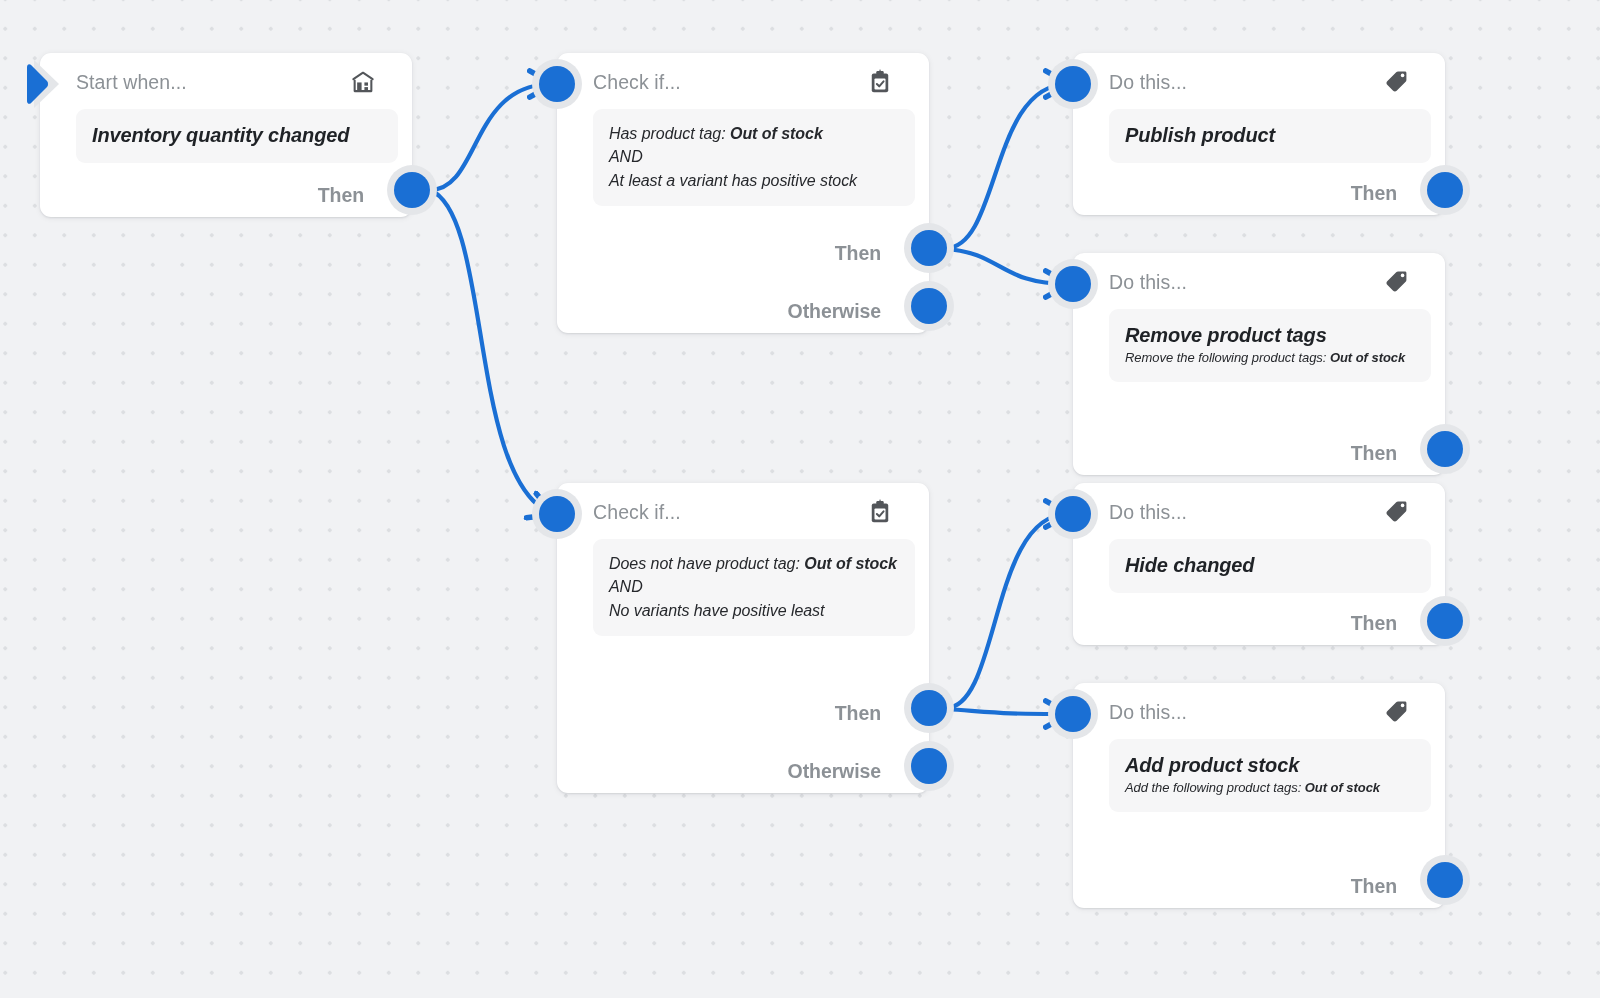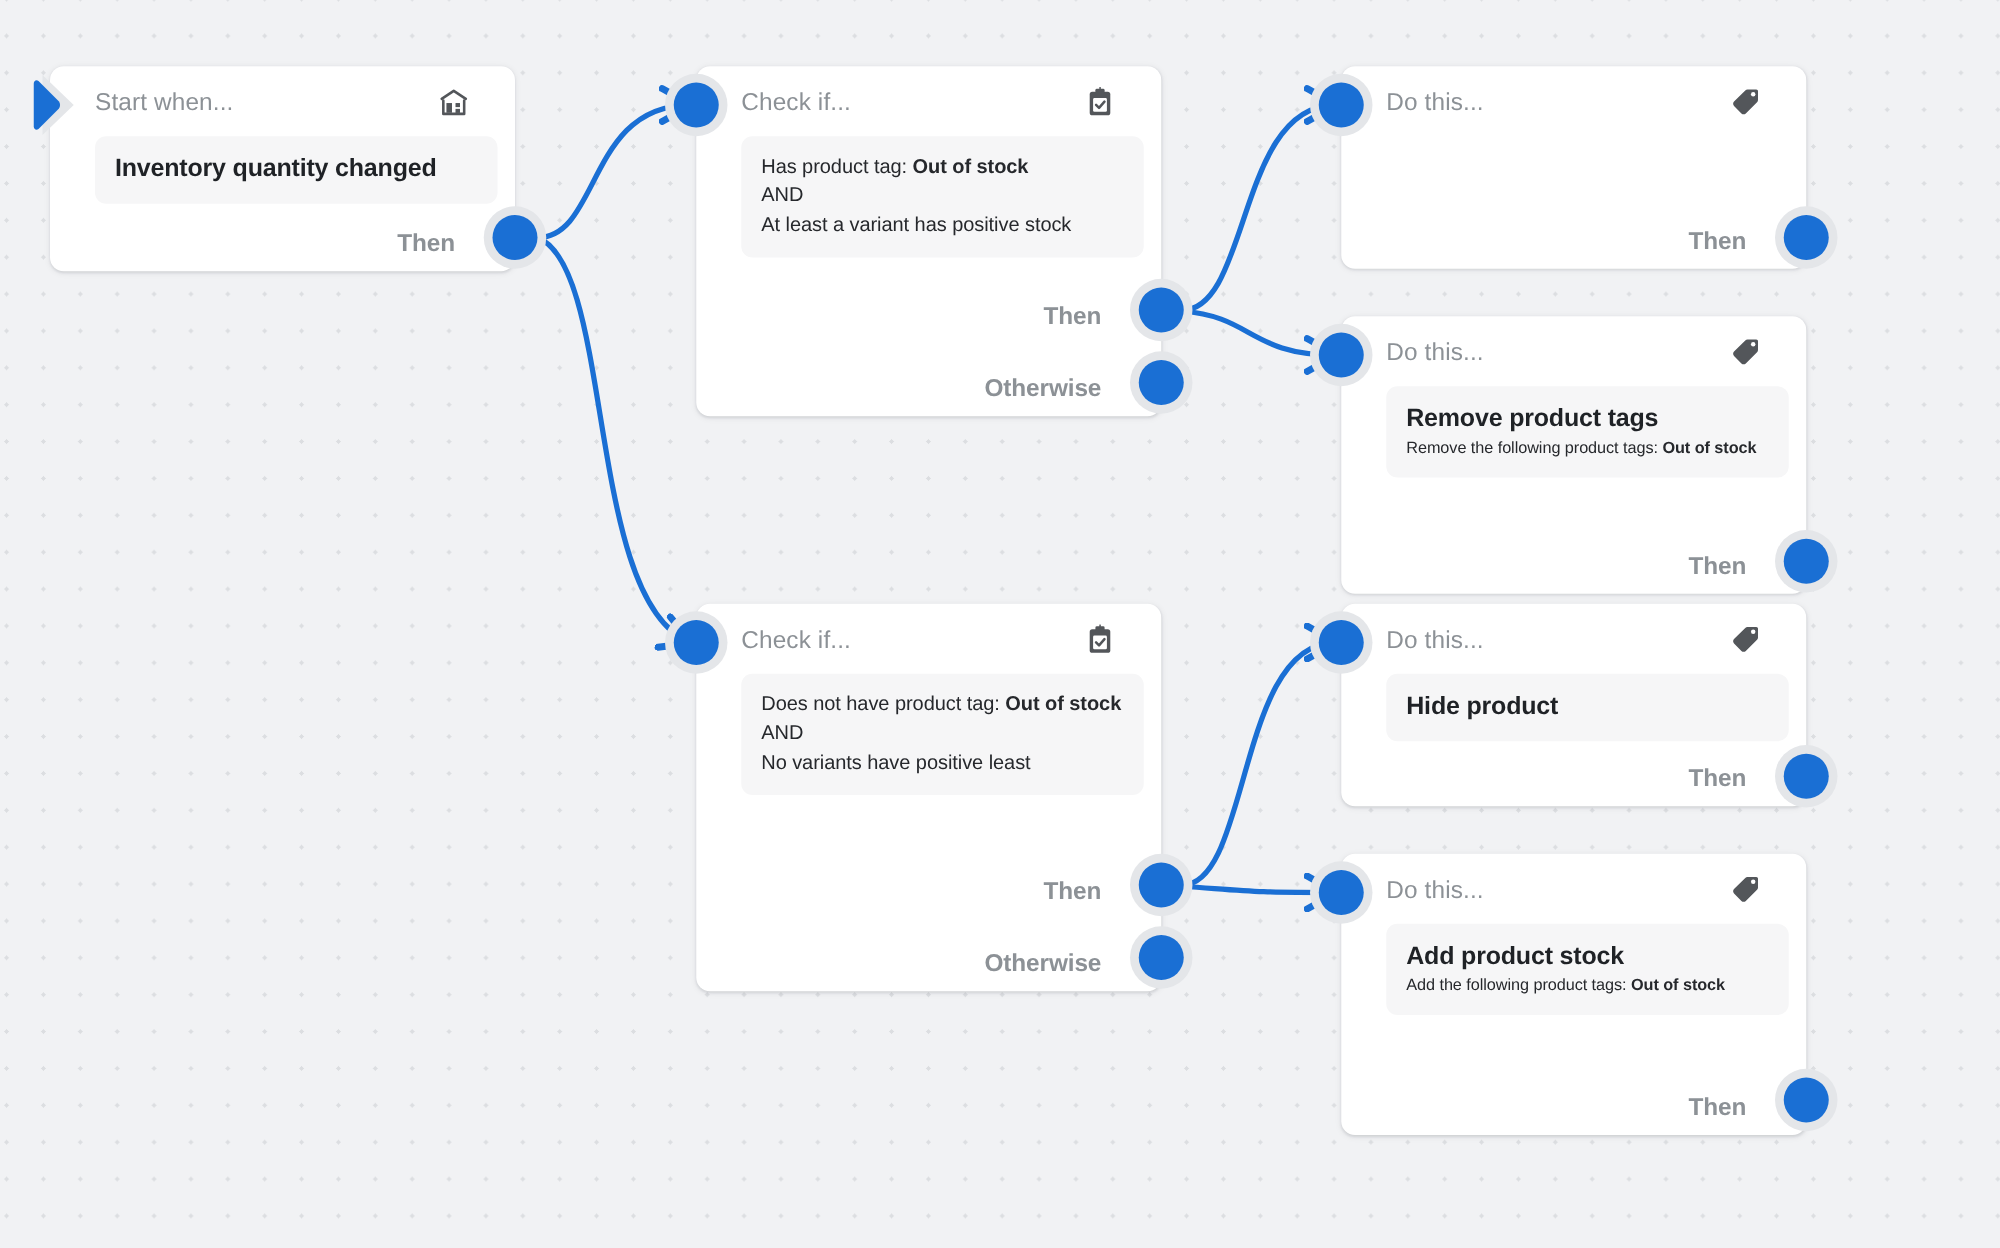--- a/index.html
+++ b/index.html
@@ -62,20 +62,21 @@
     display: block;
     width: 26px;
     height: 26px;
     flex: 0 0 auto;
   }
   .card-body {
     margin: 12px 14px 0 36px;
     background: #f6f6f7;
     border-radius: 9px;
     padding: 13px 16px 14px 16px;
+    font-style: italic;
   }
   .body-title {
     font-size: 20px;
     font-weight: 700;
     color: #1f2226;
     line-height: 1.36;
     letter-spacing: -.15px;
   }
   .body-text {
     font-size: 16px;
@@ -247,20 +248,23 @@
   <div class="node" style="left:904px; top:741px;"></div>
 
   <div class="card" style="left:1073px; top:53px; width:372px; height:162px;">
     <div class="card-head">
       <span class="card-kind">Do this...</span>
       <svg class="card-icon" viewBox="0 0 24 24">
         <path d="M21.6 3.6 L21.6 10.1 C21.6 10.7 21.35 11.3 20.9 11.75 L12.6 20.05 C11.7 20.95 10.25 20.95 9.35 20.05 L3.9 14.6 C3.0 13.7 3.0 12.25 3.9 11.35 L12.2 3.05 C12.65 2.6 13.25 2.35 13.85 2.35 L20.35 2.35 C21.05 2.35 21.6 2.9 21.6 3.6 Z" fill="#53565a"></path>
         <circle cx="18.05" cy="5.9" r="1.65" fill="#ffffff"></circle>
       </svg>
     </div>
+    <div class="card-body">
+      <div class="body-title">Publish product</div>
+    </div>
     <div class="port-row" style="top:118px; right:38px;">
       <span class="port-label">Then</span>
     </div>
   </div>
   <div class="node" style="left:1048px; top:59px;"></div>
   <div class="node" style="left:1420px; top:165px;"></div>
 
   <div class="card" style="left:1073px; top:253px; width:372px; height:222px;">
     <div class="card-head">
       <span class="card-kind">Do this...</span>
@@ -284,21 +288,21 @@
 
   <div class="card" style="left:1073px; top:483px; width:372px; height:162px;">
     <div class="card-head">
       <span class="card-kind">Do this...</span>
       <svg class="card-icon" viewBox="0 0 24 24">
         <path d="M21.6 3.6 L21.6 10.1 C21.6 10.7 21.35 11.3 20.9 11.75 L12.6 20.05 C11.7 20.95 10.25 20.95 9.35 20.05 L3.9 14.6 C3.0 13.7 3.0 12.25 3.9 11.35 L12.2 3.05 C12.65 2.6 13.25 2.35 13.85 2.35 L20.35 2.35 C21.05 2.35 21.6 2.9 21.6 3.6 Z" fill="#53565a"></path>
         <circle cx="18.05" cy="5.9" r="1.65" fill="#ffffff"></circle>
       </svg>
     </div>
     <div class="card-body">
-      <div class="body-title">Hide product</div>
+      <div class="body-title">Hide changed</div>
     </div>
     <div class="port-row" style="top:118px; right:38px;">
       <span class="port-label">Then</span>
     </div>
   </div>
   <div class="node" style="left:1048px; top:489px;"></div>
   <div class="node" style="left:1420px; top:596px;"></div>
 
   <div class="card" style="left:1073px; top:683px; width:372px; height:225px;">
     <div class="card-head">

